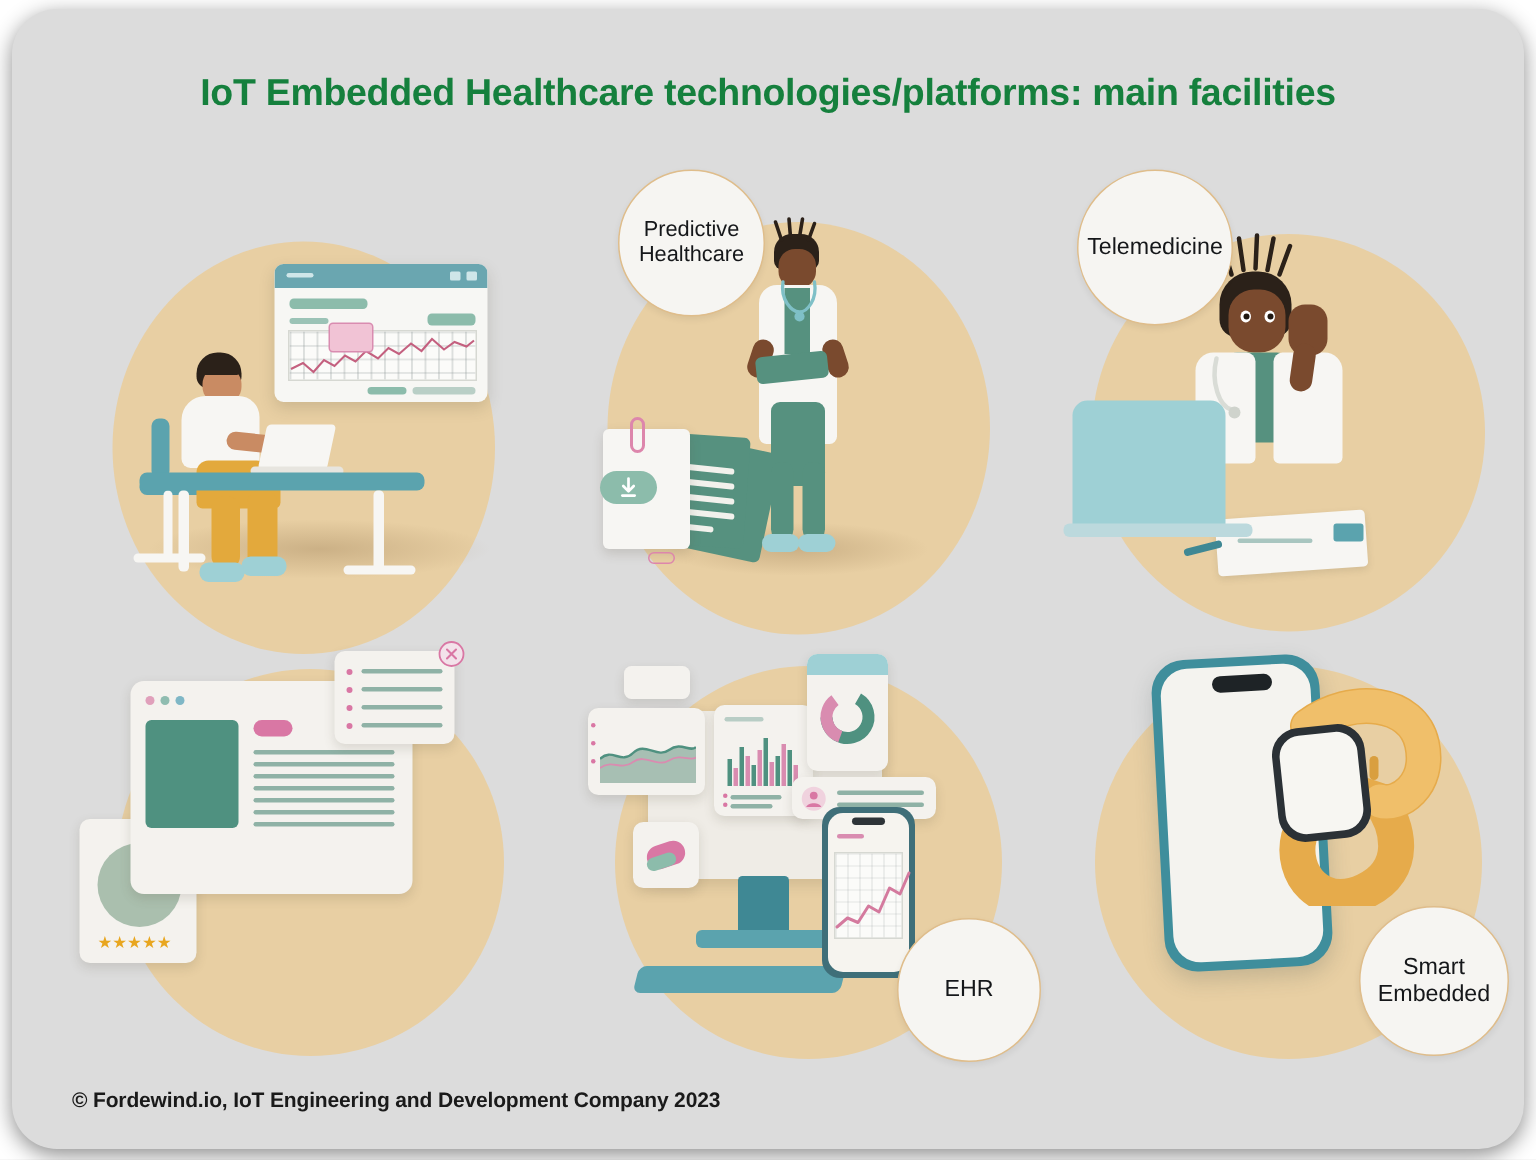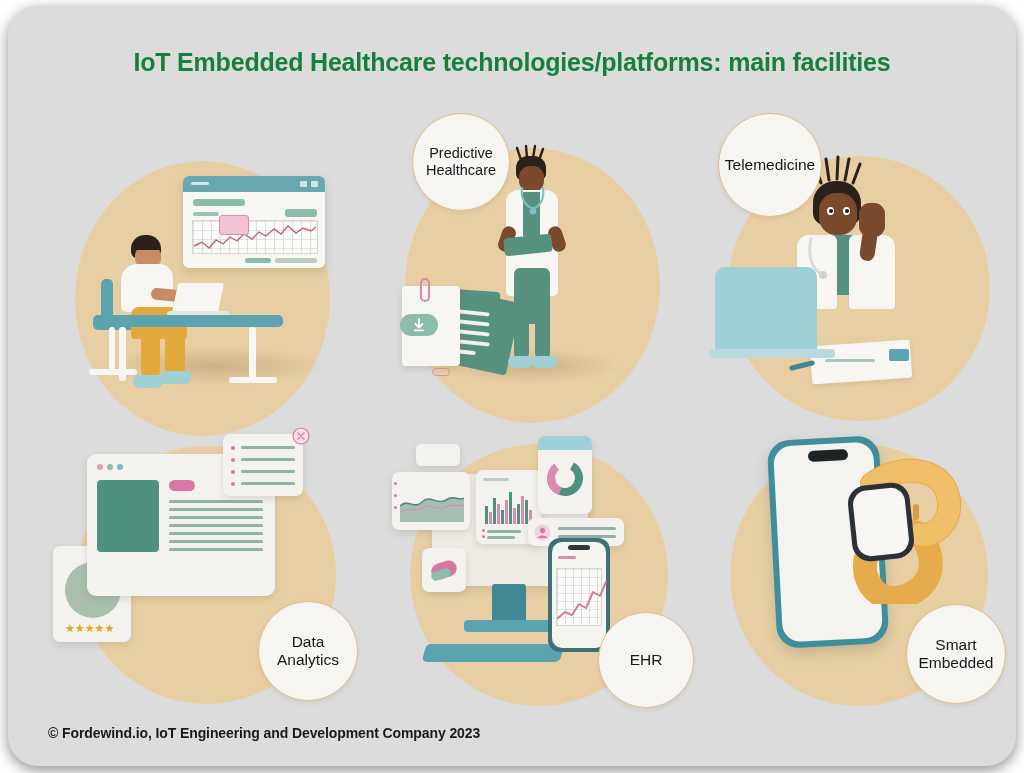--- a/index.html
+++ b/index.html
@@ -298,25 +298,20 @@
         <div class="px ln" style="left:18px; top:24px; width:54px;"></div>
         <div class="px" style="left:8px; top:36px; width:4px; height:4px; background:#d977a4; border-radius:50%;"></div>
         <div class="px ln" style="left:18px; top:36px; width:54px;"></div>
         <div class="px" style="left:8px; top:48px; width:4px; height:4px; background:#d977a4; border-radius:50%;"></div>
         <div class="px ln" style="left:18px; top:48px; width:54px;"></div>
       </div>
       <svg class="px" style="left:238px; top:0px;" width="20" height="20">
         <circle cx="10" cy="10" r="8" fill="#f3e2ea" stroke="#d977a4" stroke-width="1.2"></circle>
         <path d="M7 7 L13 13 M13 7 L7 13" stroke="#d977a4" stroke-width="1.4" stroke-linecap="round"></path>
       </svg>
-    </div>
-    <div class="bubble" style="left:205px; top:175px; width:100px; height:100px;">
-      <span>
-        <span>Data</span><br><span>Analytics</span>
-      </span>
     </div>
   </div>
 
   <div class="cell" style="left:372px; top:420px;">
     <div class="disc" style="left:30px; top:18px; width:258px; height:262px;"></div>
     <div class="art">
 
       <div class="px" style="left:52px; top:48px; width:156px; height:112px; background:#efece6; border-radius:6px; box-shadow:0 4px 9px rgba(90,80,60,.16);"></div>
       <div class="px teal-d" style="left:112px; top:158px; width:34px; height:42px; border-radius:3px;"></div>
       <div class="px teal" style="left:84px; top:194px; width:96px; height:12px; border-radius:4px;"></div>

